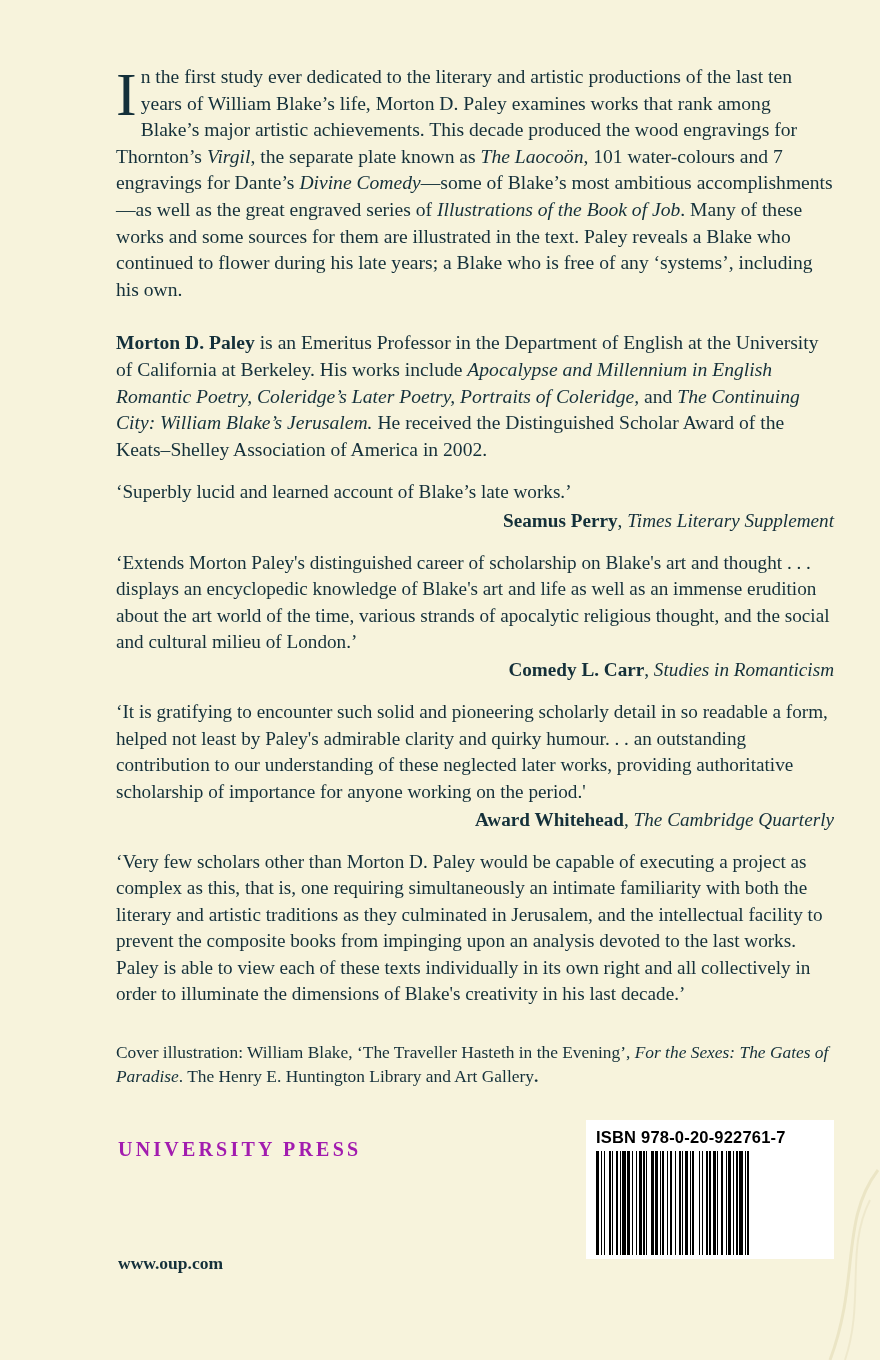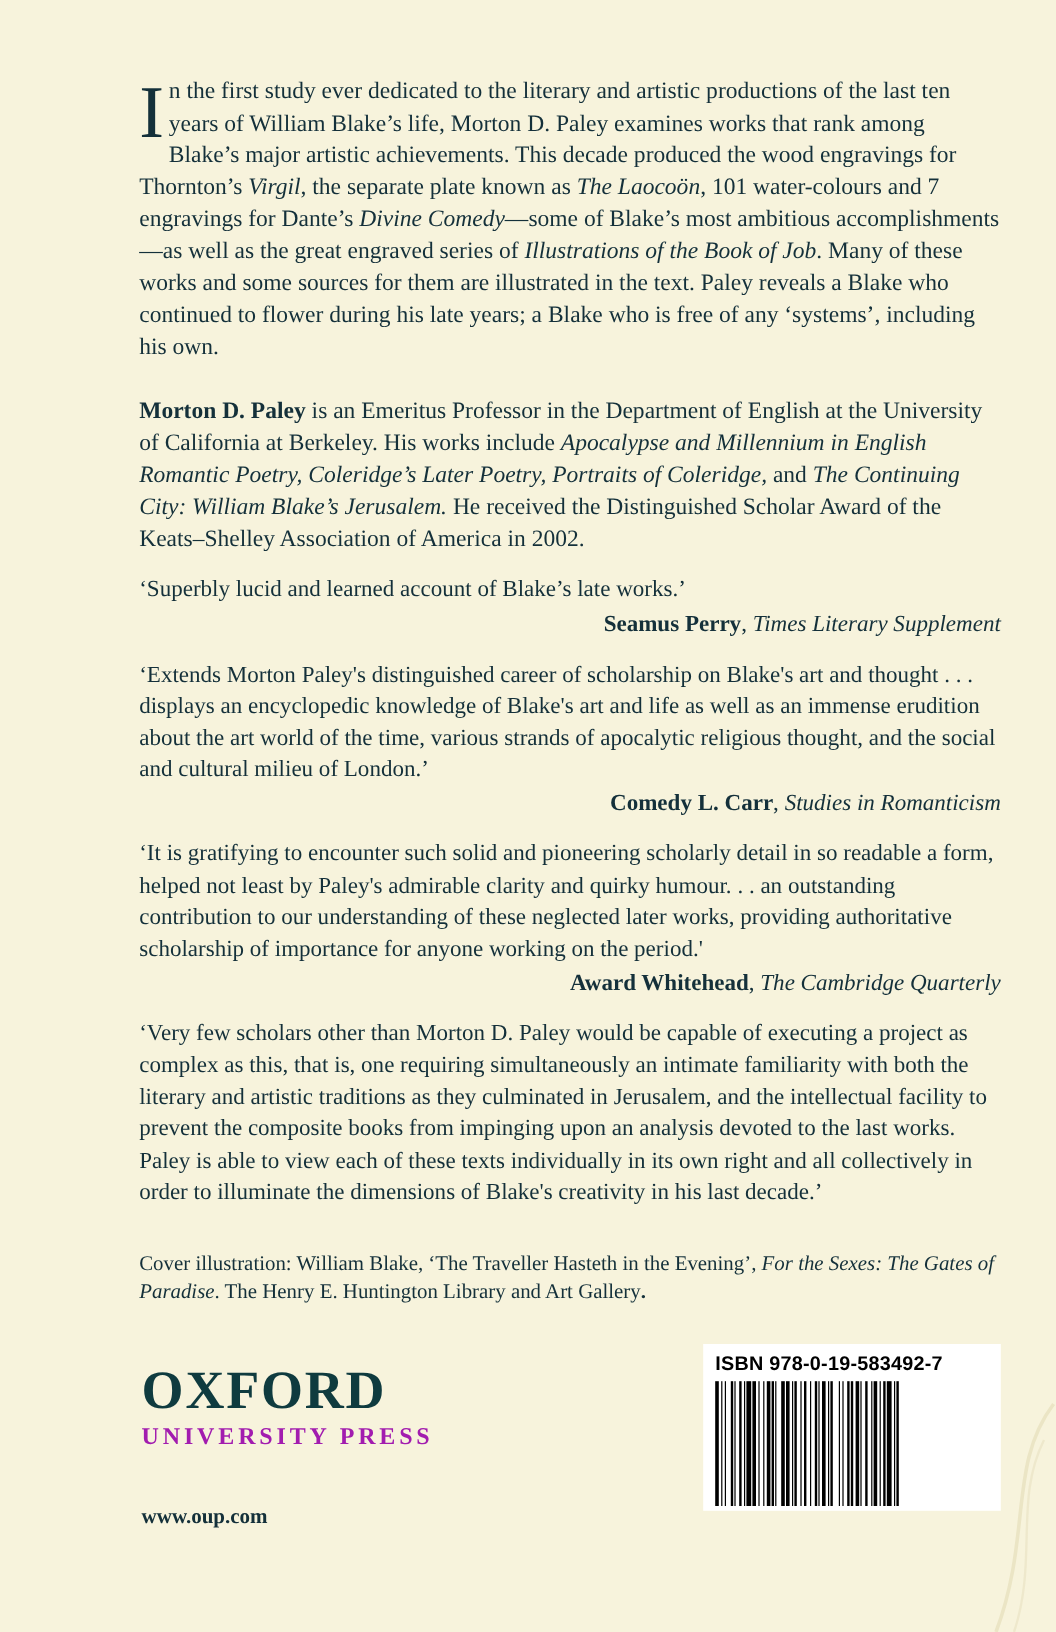--- a/index.html
+++ b/index.html
@@ -188,28 +188,27 @@
 
     <div class="quote-block">‘Very few scholars other than Morton D. Paley would be capable of executing a project as complex as this, that is, one requiring simultaneously an intimate familiarity with both the literary and artistic traditions as they culminated in Jerusalem, and the intellectual facility to prevent the composite books from impinging upon an analysis devoted to the last works. Paley is able to view each of these texts individually in its own right and all collectively in order to illuminate the dimensions of Blake's creativity in his last decade.’</div>
 
     <div class="cover-illo">Cover illustration: William Blake, ‘The Traveller Hasteth in the Evening’, <i>For the Sexes: The Gates of Paradise</i>. The Henry E. Huntington Library and Art Gallery<b>.</b></div>
 
   </div>
 
   <div class="footer">
 
     <div class="oup-logo">
-      <div class="oup-oxford">OXFORD</div>
       <div class="oup-up">UNIVERSITY PRESS</div>
     </div>
 
     <div class="oup-url">www.oup.com</div>
 
     <div class="barcode-box">
-      <div class="isbn-text">ISBN 978-0-19-583492-7</div>
+      <div class="isbn-text">ISBN 978-0-20-922761-7</div>
       <div class="bars">
           <span class="b" style="width:3.1500000000000004px"></span>
           <span class="w" style="width:2.1px"></span>
           <span class="b" style="width:1.05px"></span>
           <span class="w" style="width:2.1px"></span>
           <span class="b" style="width:1.05px"></span>
           <span class="w" style="width:3.1500000000000004px"></span>
           <span class="b" style="width:2.1px"></span>
           <span class="w" style="width:1.05px"></span>
           <span class="b" style="width:1.05px"></span>

